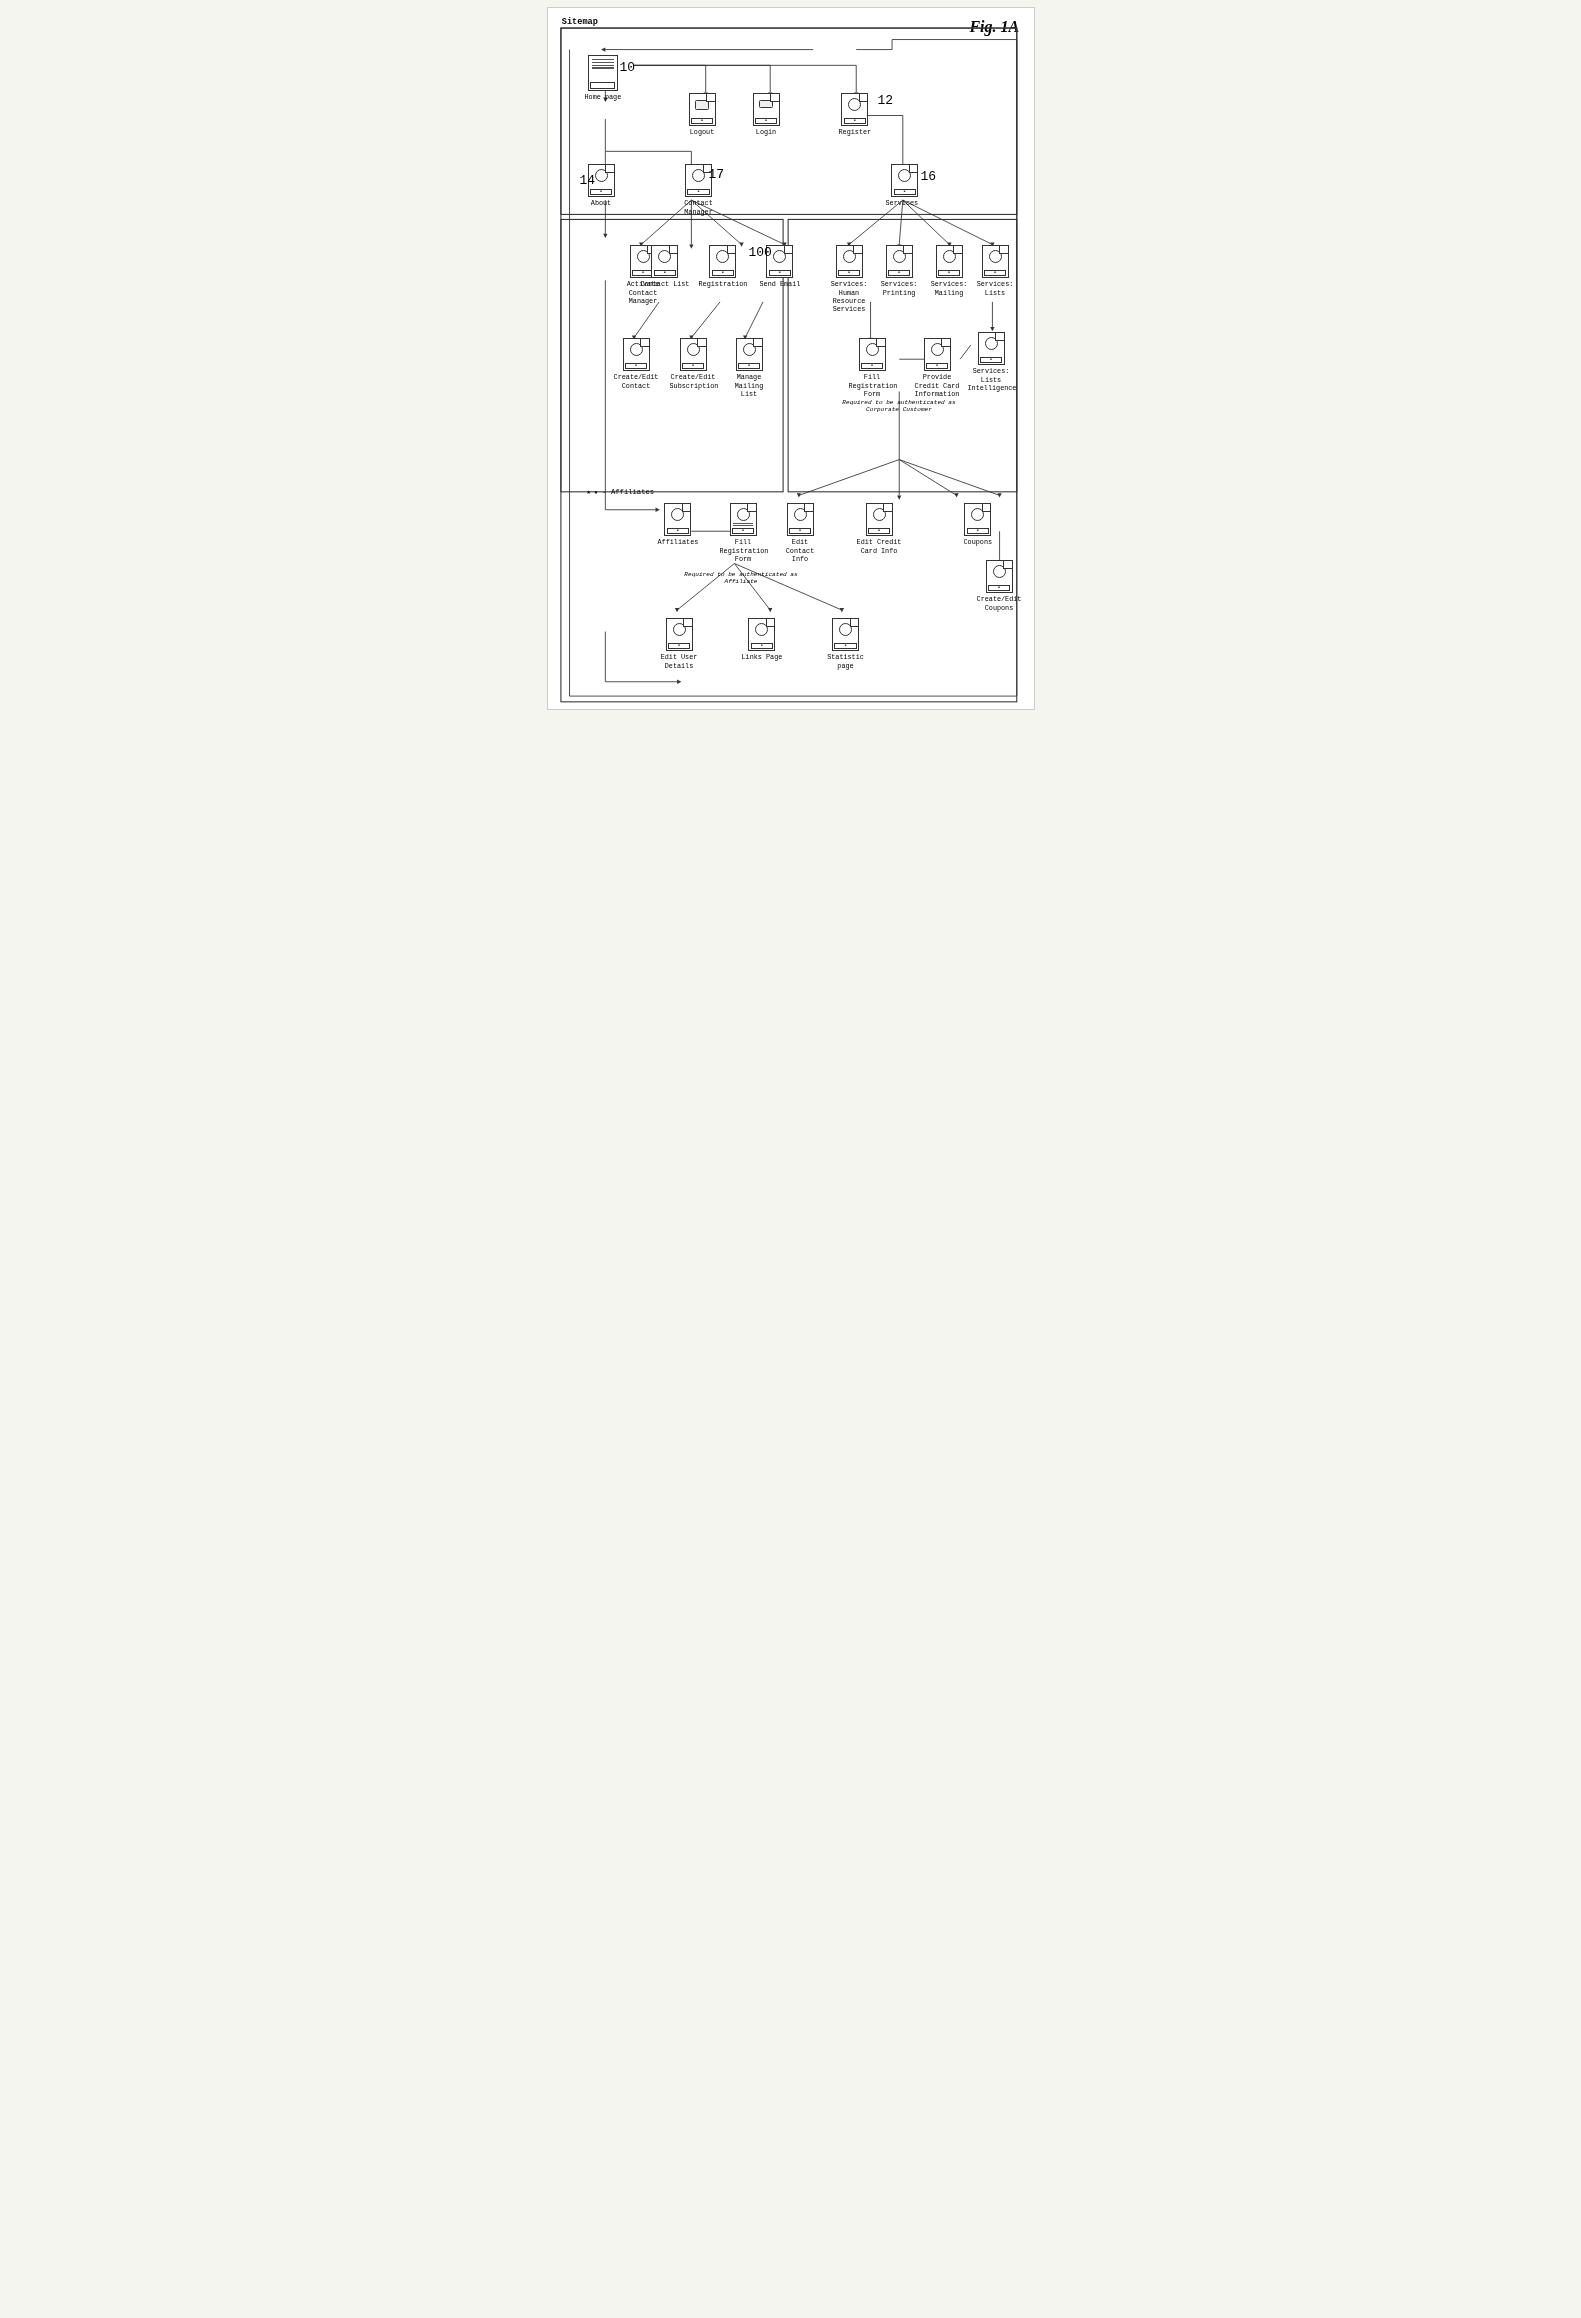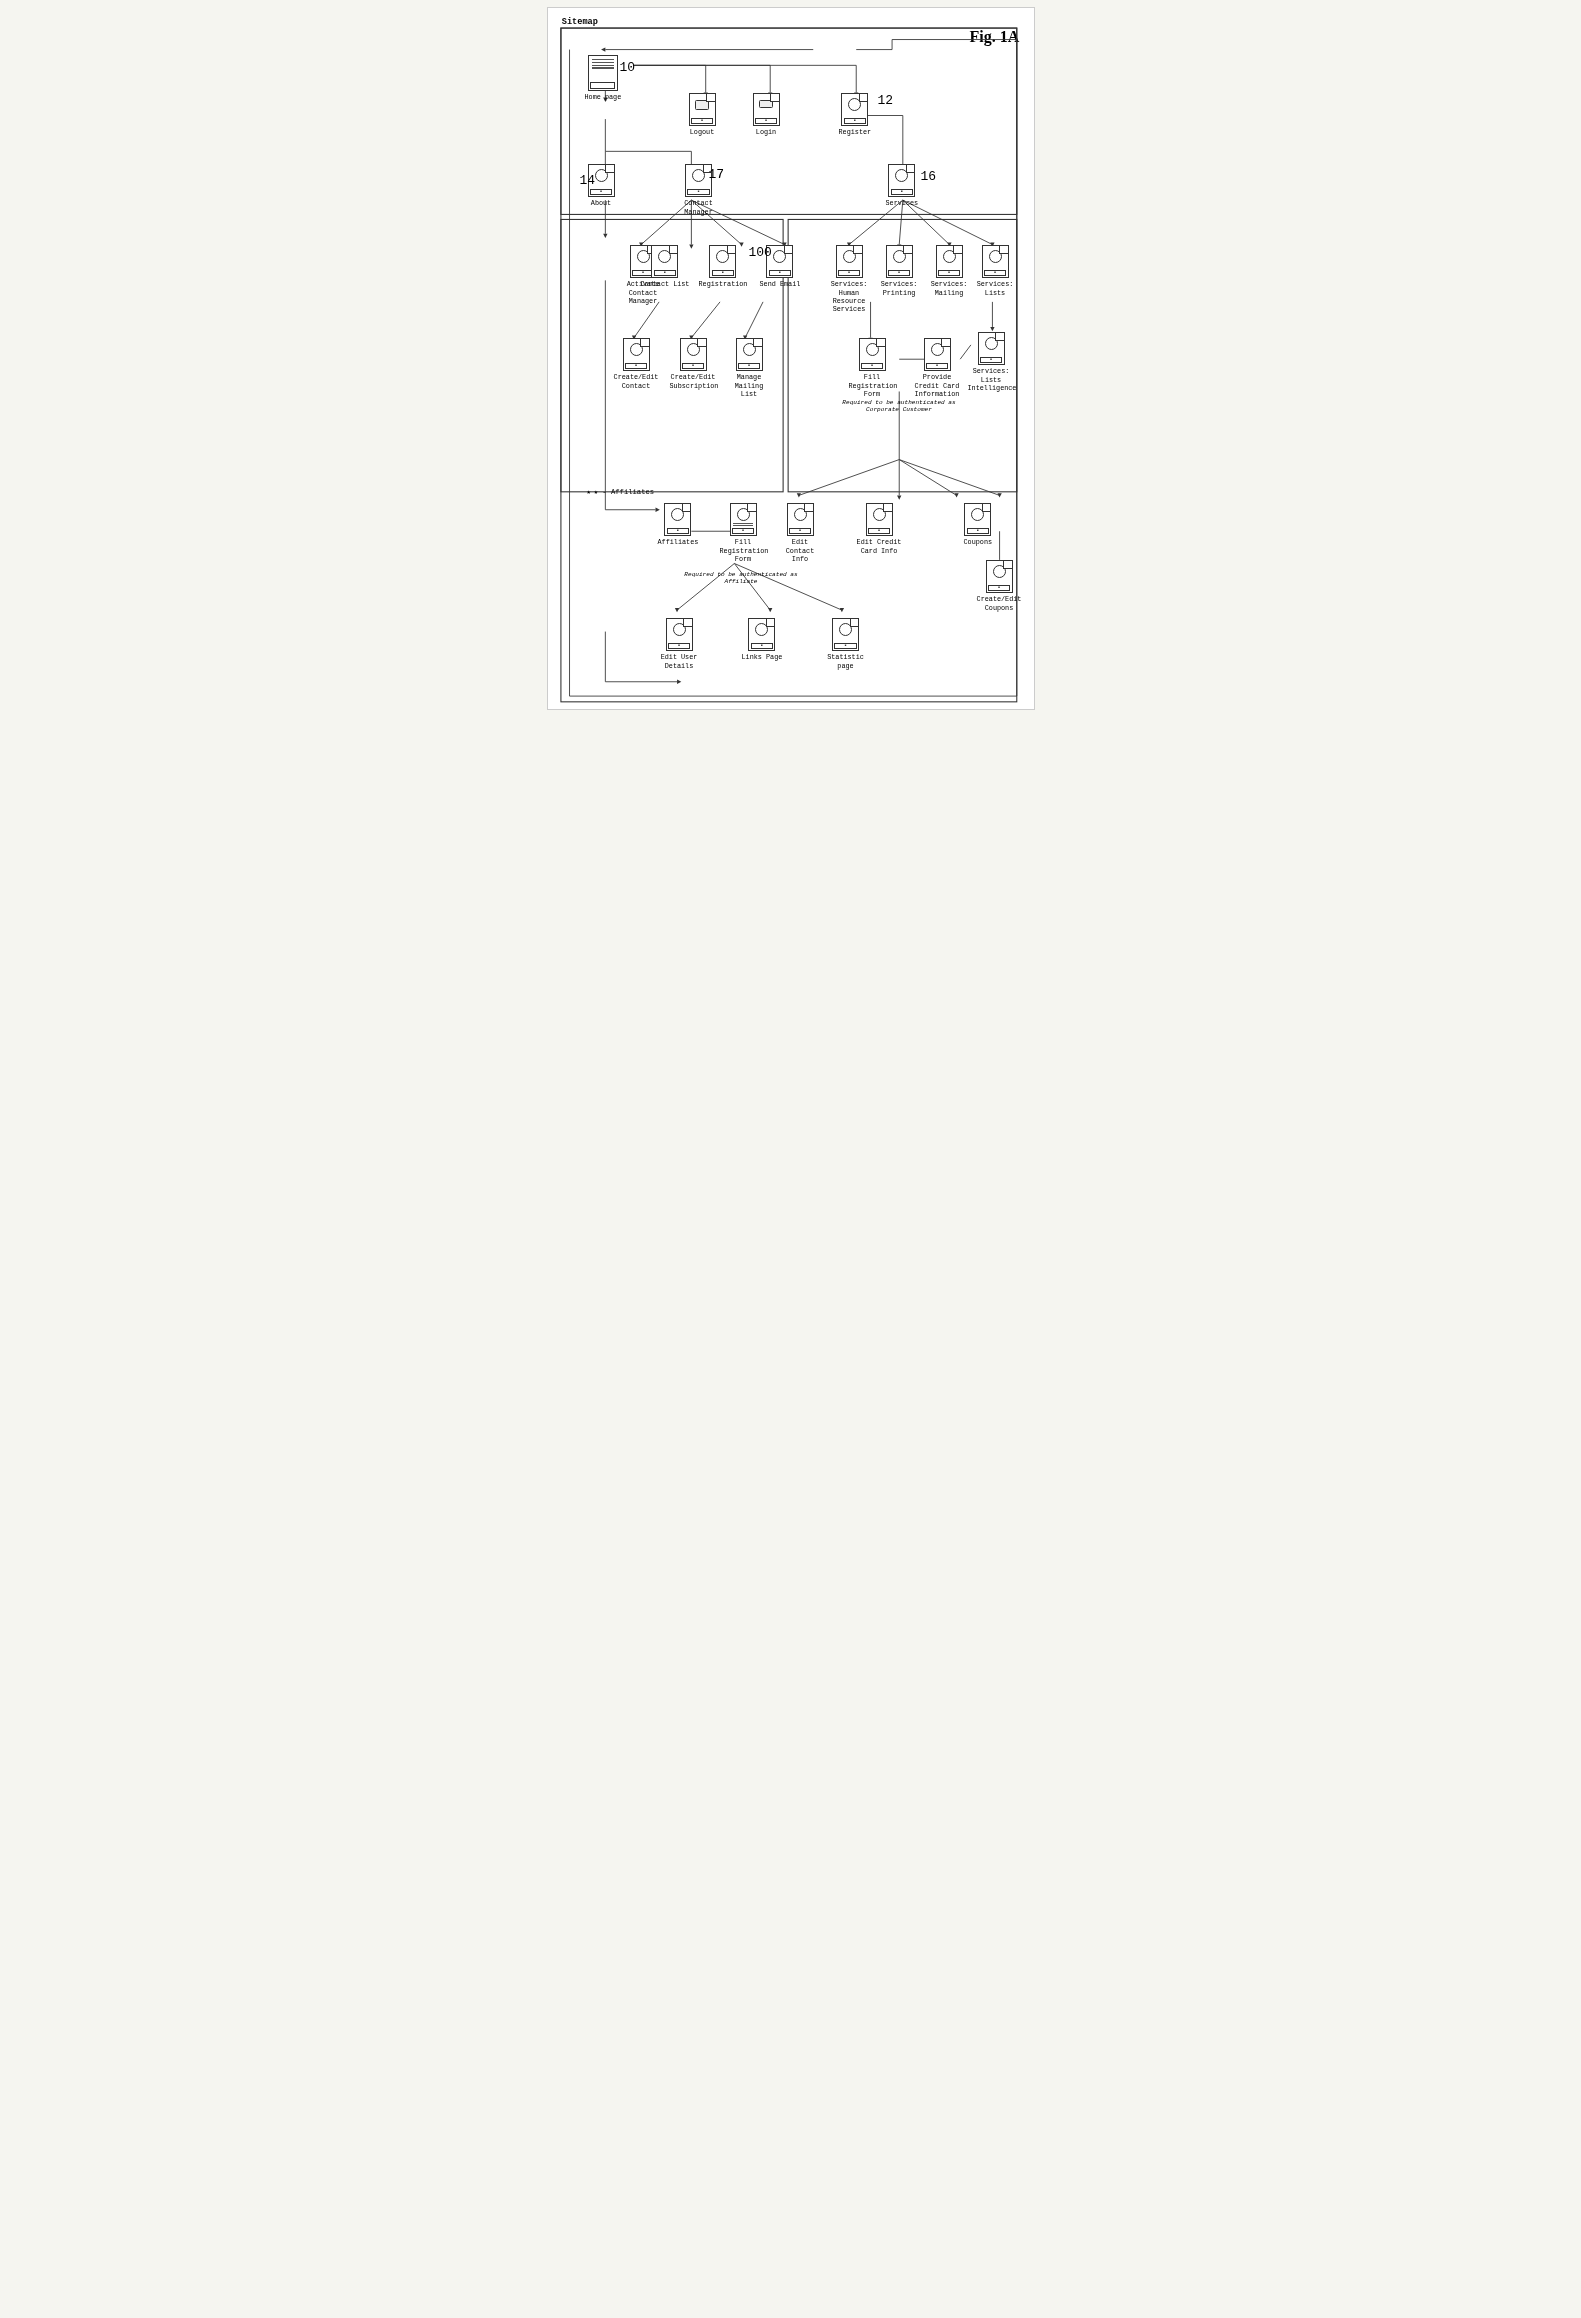--- a/index.html
+++ b/index.html
@@ -16,23 +16,24 @@
     .page {
       width: 488px;
       min-height: 703px;
       background: white;
       border: 0.7px solid #ccc;
       position: relative;
       padding: 7.2px;
     }
     .fig-label {
       position: absolute;
-      top: 20px;
+      top: 10px;
       right: 14.3px;
       font-size: 16px;
+      font-style: italic;
       font-weight: bold;
       font-family: serif;
     }
     .sitemap-label {
       position: absolute;
       top: 8.6px;
       left: 14.3px;
       font-size: 8.6px;
       font-weight: bold;
     }
@@ -334,21 +335,21 @@
 
   <div class="node" style="left:126px; top:156px;">
     <div class="doc-icon">
       <div class="doc-circle"></div>
       <div class="doc-tag"></div>
     </div>
     <div class="node-label">Contact Manager</div>
   </div>
   <div class="number-label" style="left:161px; top:159px;">17</div>
 
-  <div class="node" style="left:338px; top:156px;">
+  <div class="node" style="left:338px; top:156px;align-items:flex-end;">
     <div class="doc-icon">
       <div class="doc-circle"></div>
       <div class="doc-tag"></div>
     </div>
     <div class="node-label">Services</div>
   </div>
   <div class="number-label" style="left:373px; top:161px;">16</div>
 
   <div class="node" style="left:72px; top:237px;">
     <div class="doc-icon">

